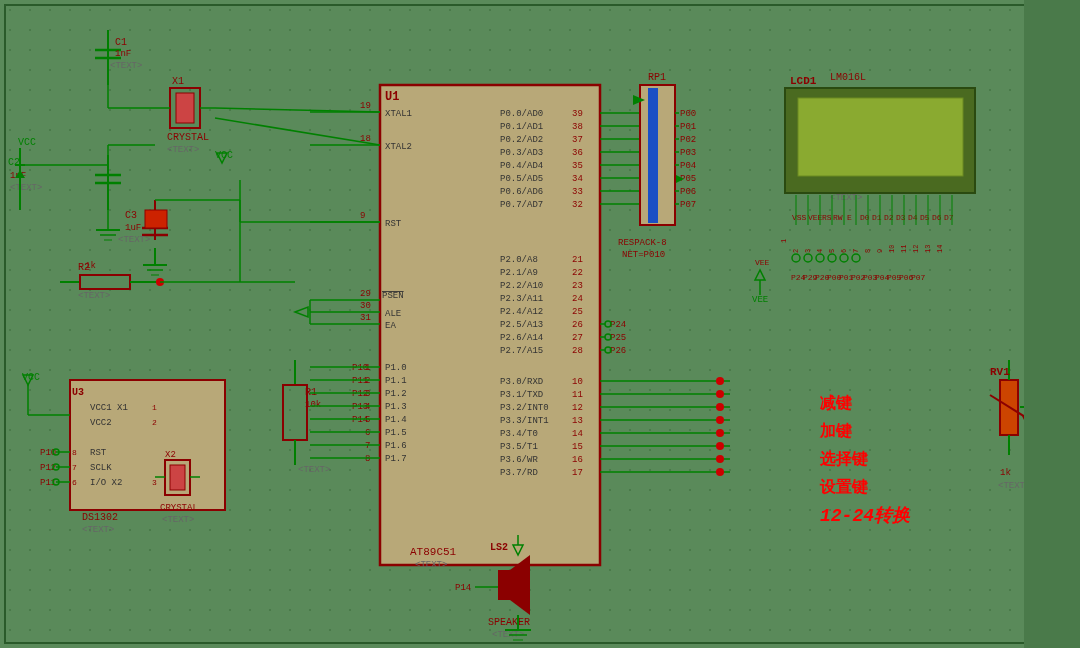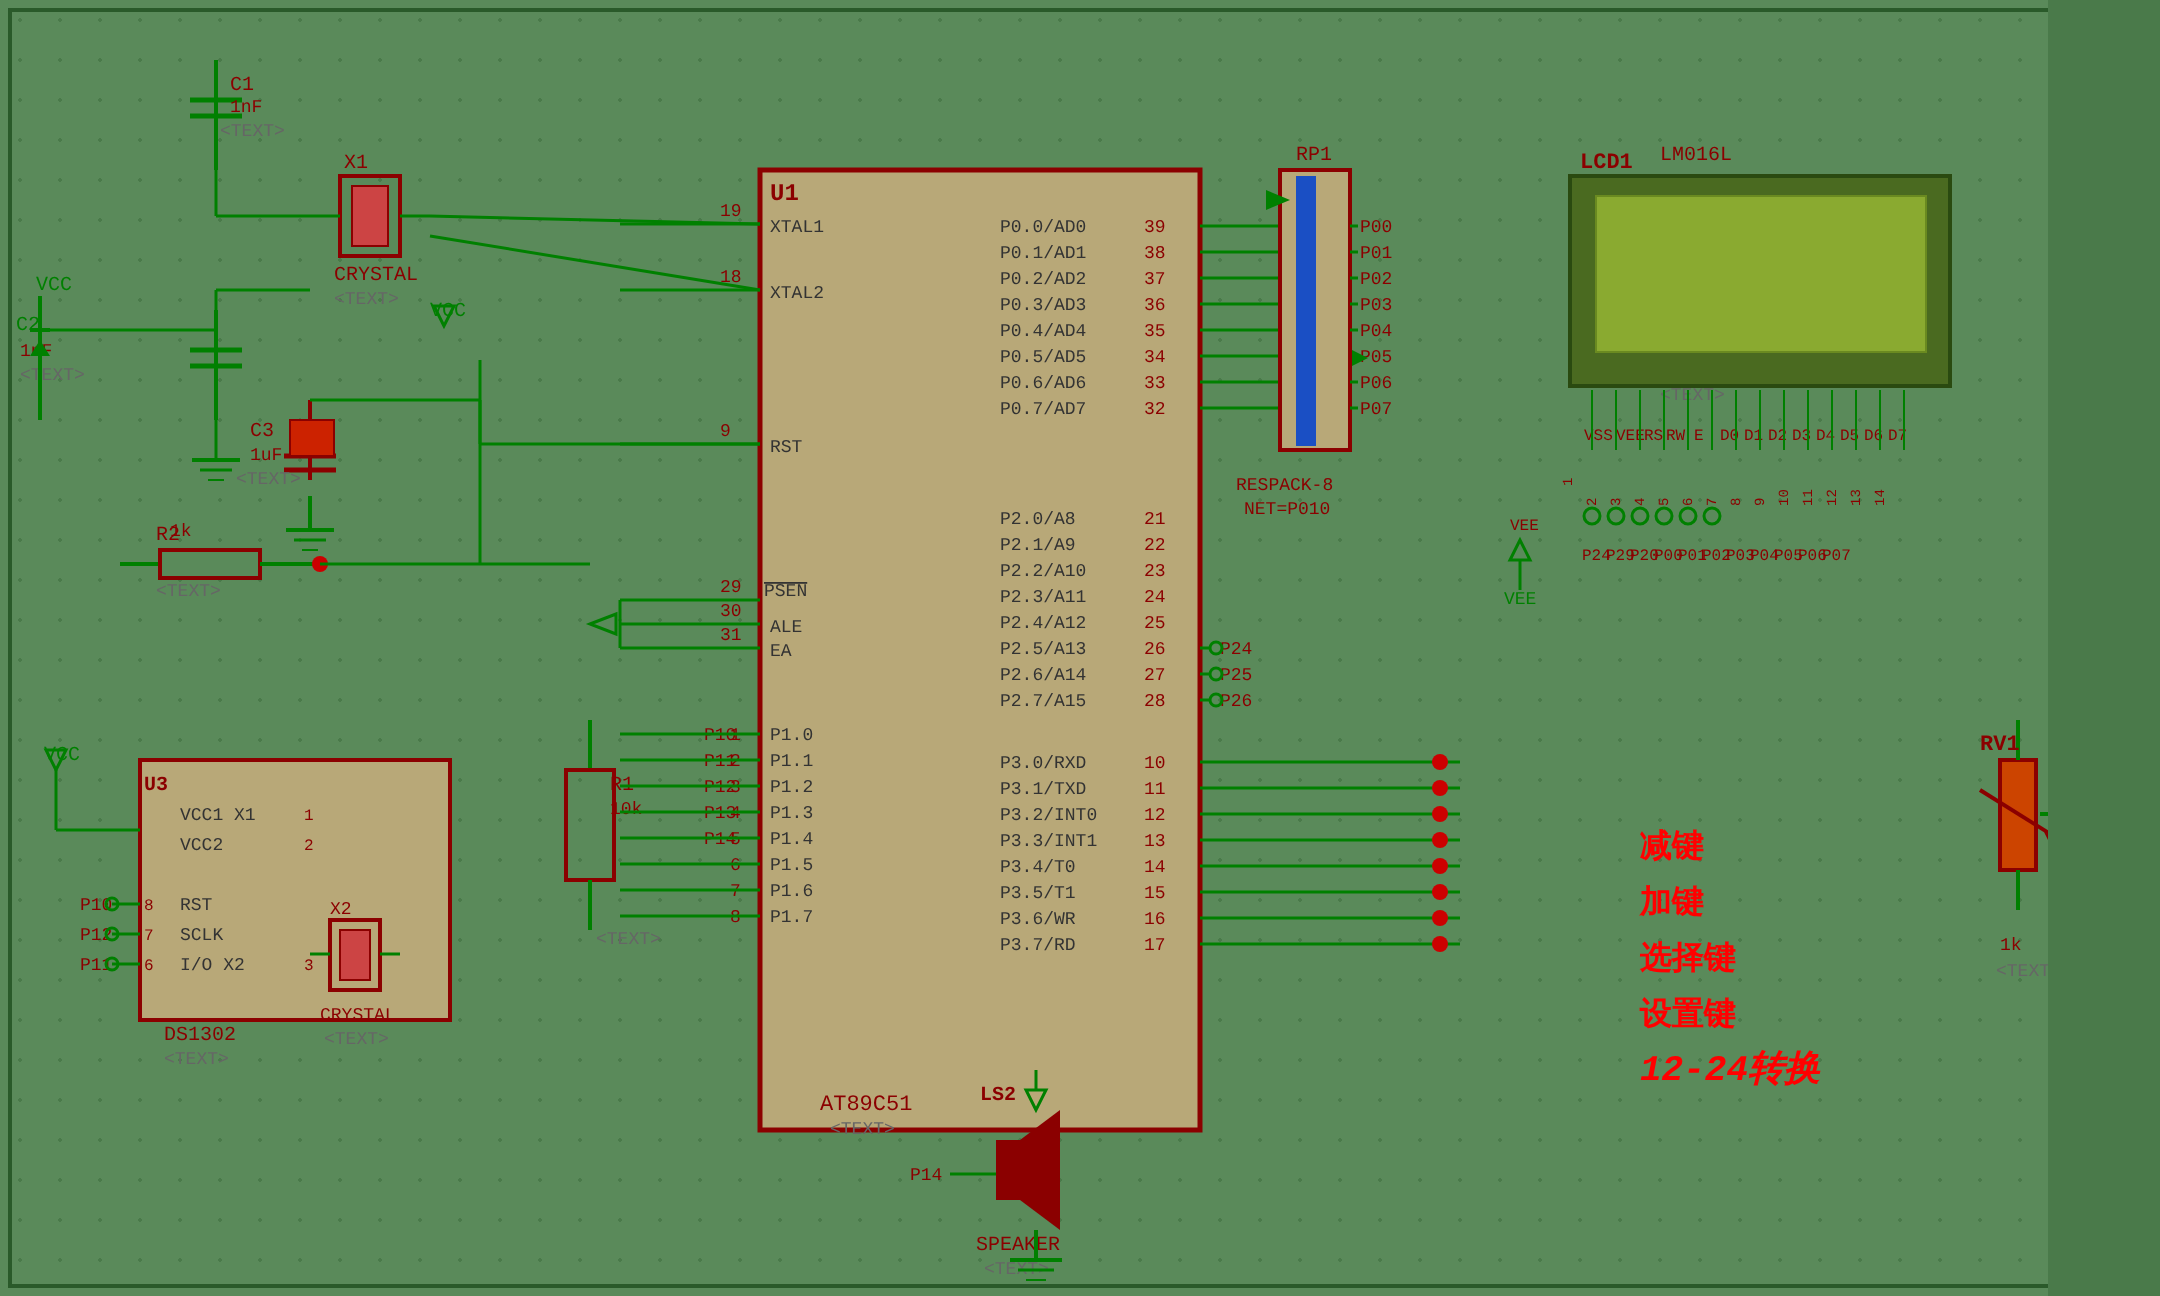--- a/index.html
+++ b/index.html
@@ -25,21 +25,20 @@
     .main-svg {
       position: absolute;
       top: 0; left: 0;
       width: 1080px;
       height: 648px;
     }
     .chinese-labels {
       position: absolute;
       top: 390px;
       left: 820px;
-      margin-top: 20px;
     }
     .chinese-labels div {
       color: #FF0000;
       font-size: 16px;
       font-weight: bold;
       line-height: 28px;
     }
     .chinese-labels div:last-child {
       font-size: 18px;
       font-style: italic;

